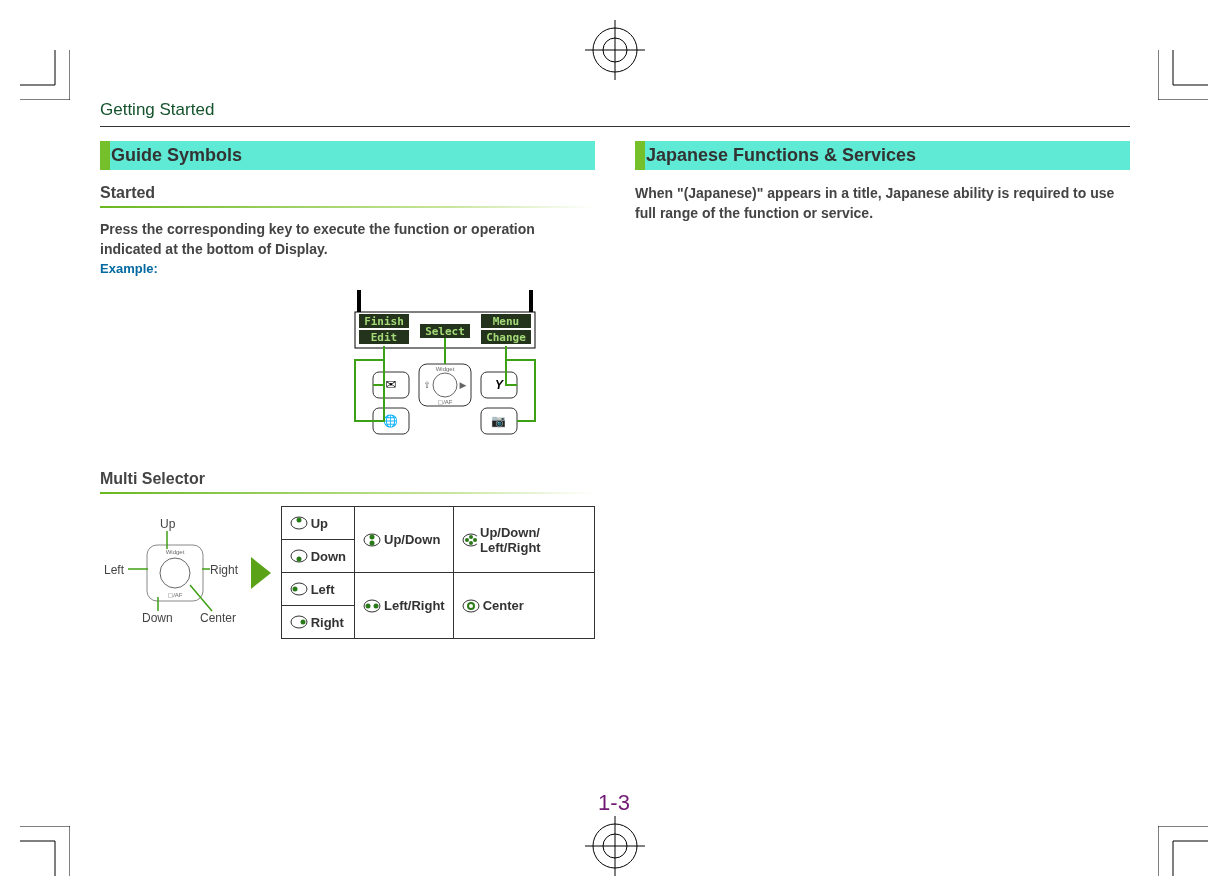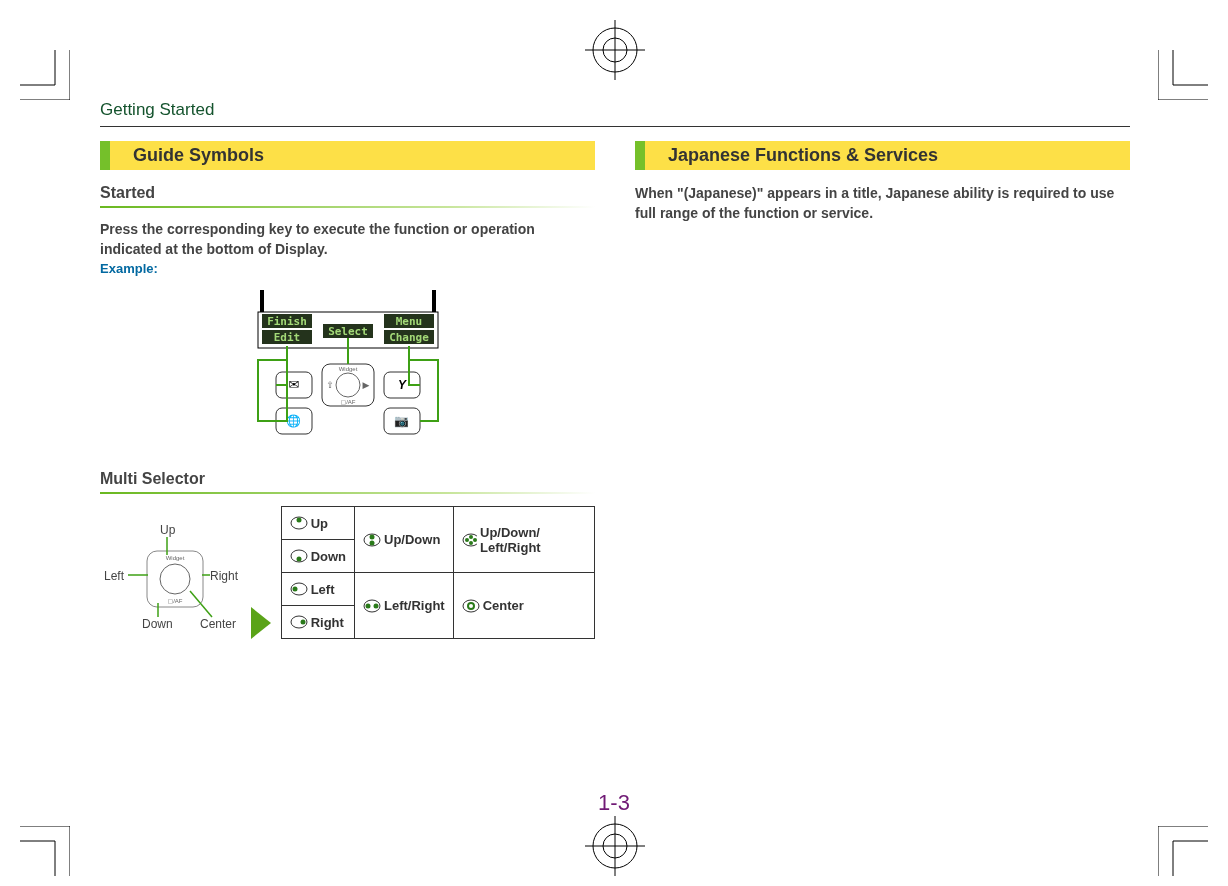--- a/index.html
+++ b/index.html
@@ -41,23 +41,23 @@
     margin: 0 0 14px 0;
   }
   .columns {
     display: flex;
     gap: 40px;
   }
   .col {
     width: 500px;
   }
   .green-bar {
-    background: #fde047;
+    background: #5eead4;
     border-left: 10px solid #75c02a;
-    padding: 4px 23px;
+    padding: 4px 1px;
     font-weight: bold;
     font-size: 18px;
     color: #333;
     margin-bottom: 14px;
   }
   .sub-heading {
     font-weight: bold;
     font-size: 16px;
     color: #444;
     margin-bottom: 4px;
@@ -74,27 +74,27 @@
     line-height: 1.4;
     margin-bottom: 2px;
   }
   .example-label {
     font-weight: bold;
     font-size: 13px;
     color: #0369a1;
   }
   .softkey-figure {
     display: flex;
-    justify-content: center;
+    justify-content: flex-end;
     margin: 6px 0 18px 0;
   }
   .softkey-svg { display: block; }
   .selector-row {
     display: flex;
-    align-items: flex-end;
+    align-items: center;
     gap: 10px;
     margin-top: 8px;
   }
   .selector-labels {
     position: relative;
     width: 150px;
     height: 120px;
     font-size: 12px;
     color: #444;
   }

